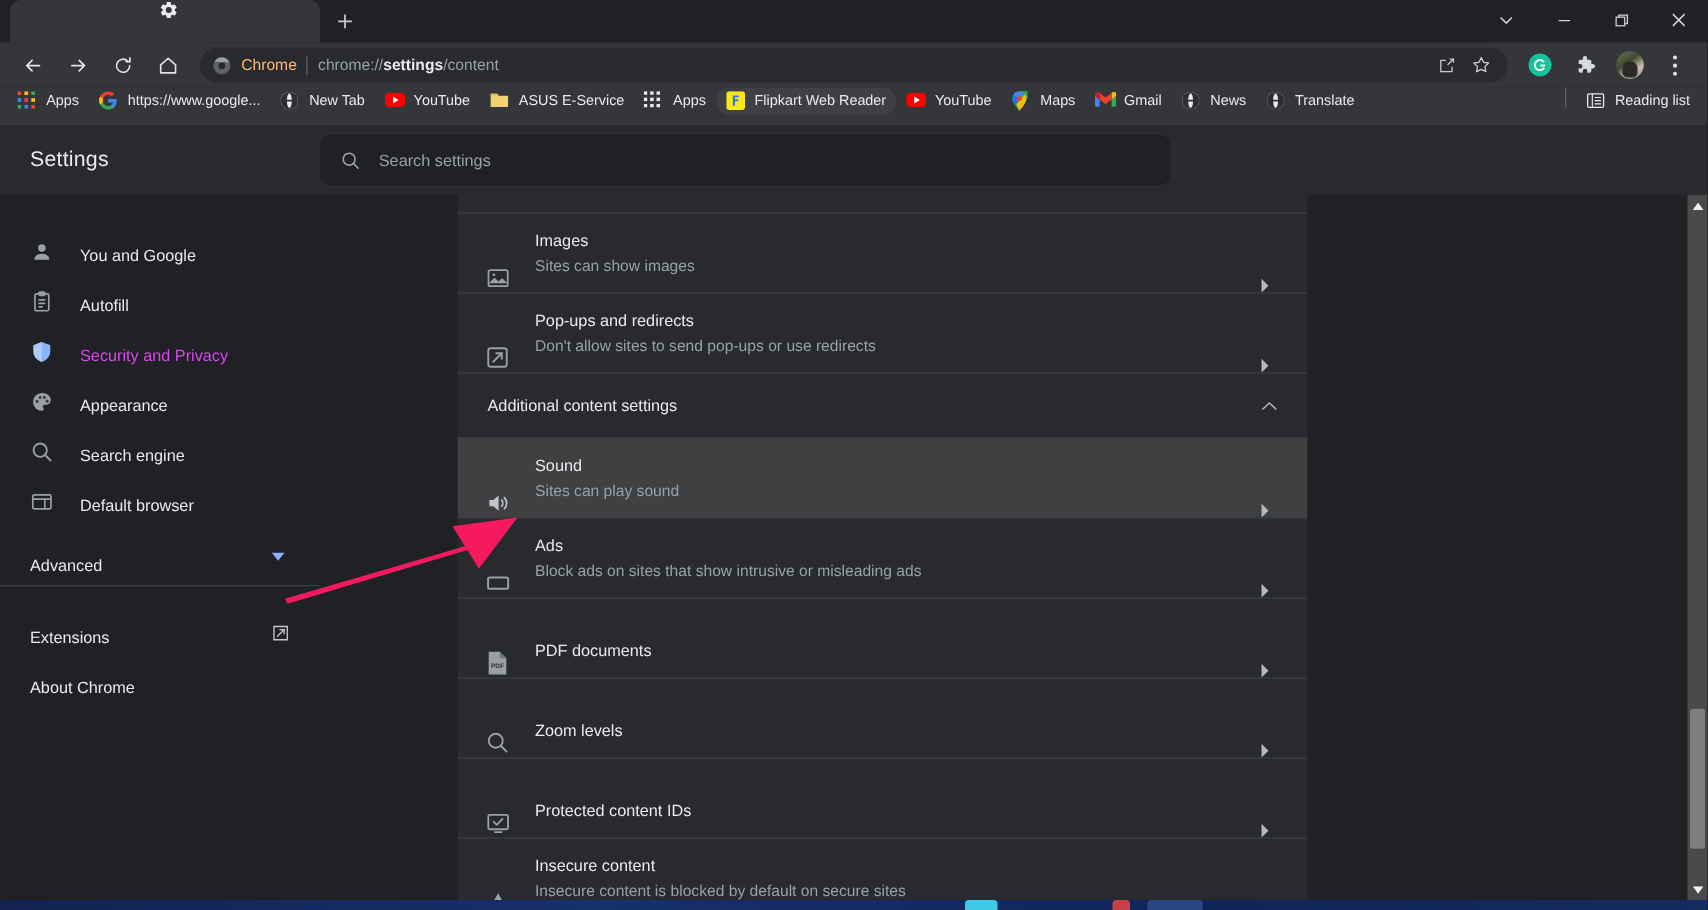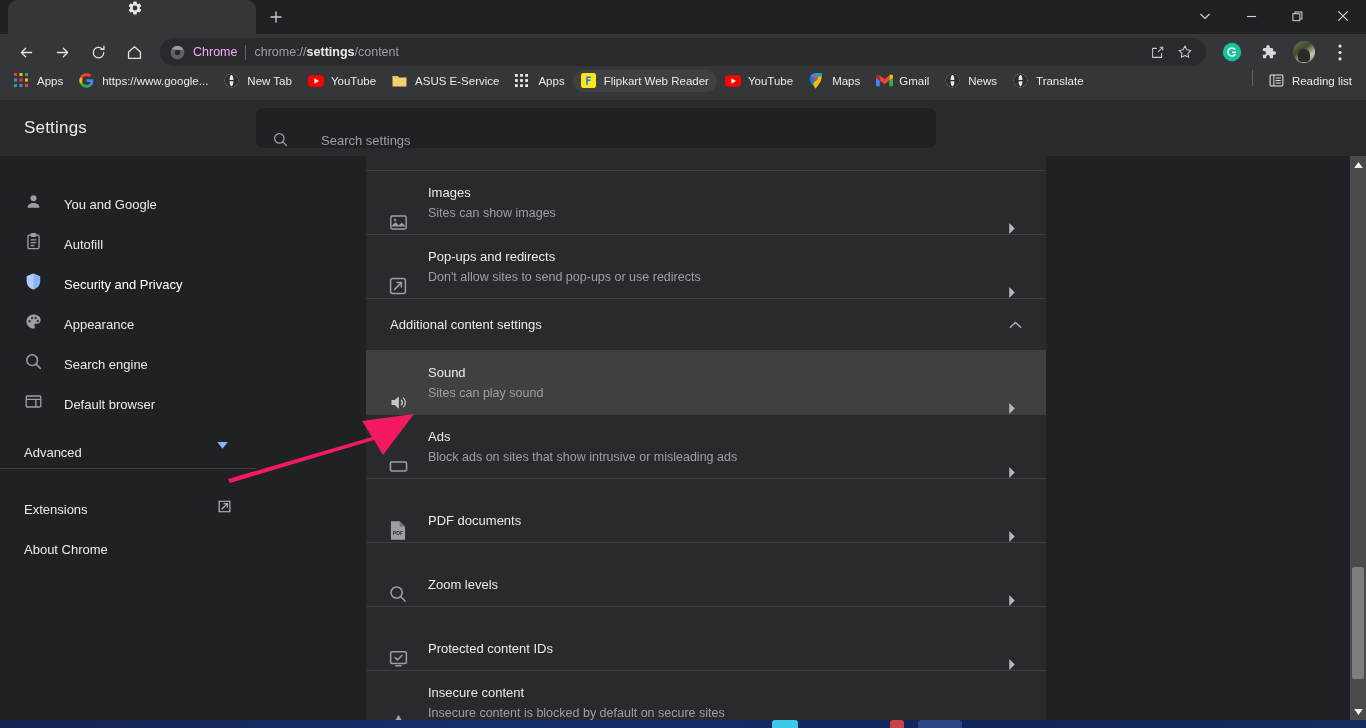--- a/index.html
+++ b/index.html
@@ -41,21 +41,21 @@
   .toolbar {
     position: absolute; top: 34px; left: 0; width: 1366px; height: 36px;
     background: #35363A; display: flex; align-items: center; padding: 0 8px;
   }
   .tb-btn { width: 30px; height: 30px; margin: 0 3px; display: flex; align-items: center; justify-content: center; border-radius: 50%; flex: 0 0 auto; }
   .omnibox {
     flex: 1 1 auto; height: 28px; margin: 0 8px; background: #292A2D;
     border-radius: 14px; display: flex; align-items: center; padding: 0 8px 0 10px; gap: 8px;
     min-width: 0;
   }
-  .omni-chrome { color: #f0abfc; font-size: 12.5px; white-space: nowrap; }
+  .omni-chrome { color: #fdba74; font-size: 12.5px; white-space: nowrap; }
   .omni-sep { width: 1px; height: 15px; background: #5F6368; flex: 0 0 1px; }
   .omni-url { color: #9AA0A6; font-size: 12.5px; white-space: nowrap; overflow: hidden; text-overflow: ellipsis; flex: 1 1 auto; }
   .omni-url b { color: #E8EAED; font-weight: 700; }
   .omni-right { display: flex; align-items: center; gap: 2px; flex: 0 0 auto; }
   .omni-ico { width: 26px; height: 26px; display: flex; align-items: center; justify-content: center; border-radius: 50%; }
   .avatar {
     width: 22px; height: 22px; border-radius: 50%; overflow: hidden;
     background: linear-gradient(145deg,#6B7F4E 0%,#3E4A2E 40%,#C9C0B0 70%,#8A7E6B 100%);
     flex: 0 0 22px; position: relative;
   }
@@ -87,34 +87,34 @@
   .settings-header {
     position: absolute; top: 0; left: 0; width: 1366px; height: 56px;
     background: #292A2D; display: flex; align-items: center;
   }
   .settings-brand {
     width: 256px; padding-left: 24px; color: #E8EAED;
     font-size: 17px; letter-spacing: .2px;
   }
   .search-wrap {
     width: 680px; height: 40px; background: #202124; border-radius: 8px;
-    display: flex; align-items: flex-end; gap: 32px; padding-left: 16px;
+    display: flex; align-items: center; gap: 14px; padding-left: 16px;
   }
   .search-placeholder { color: #9AA0A6; font-size: 13px; }
 
   
   .sidebar {
     position: absolute; top: 56px; left: 0; width: 256px; height: 564px;
     background: #202124; padding-top: 16px;
   }
   .nav-item {
     display: flex; align-items: flex-end; height: 40px; padding-left: 24px; gap: 20px;
     color: #E8EAED; font-size: 13px; font-weight: 400;
   }
-  .nav-item.active { color: #ffffff; }
+  .nav-item.active { color: #d946ef; }
   .nav-ico { width: 20px; height: 20px; flex: 0 0 20px; display: block; }
   .nav-item.advanced {
     justify-content: flex-start; position: relative; margin-top: 8px;
   }
   .adv-caret { position: absolute; left: 217px; top: 17px; }
   .nav-sep { height: 1px; background: #3C4043; margin: 8px 0 8px 0; width: 256px; }
   .nav-item.plain { padding-left: 24px; gap: 0; }
   .ext-arrow { position: absolute; left: 217px; }
   .nav-item.plain { position: relative; }
 

